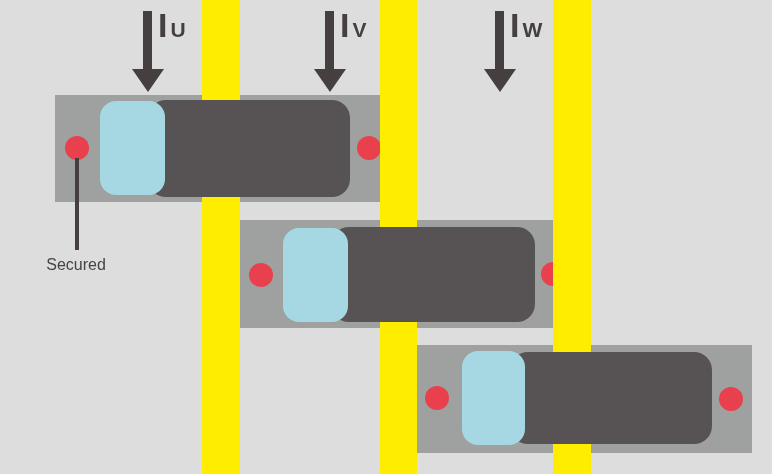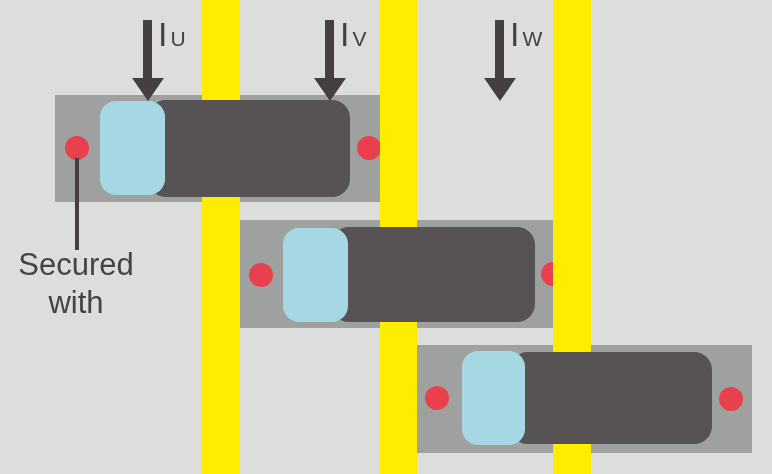--- a/index.html
+++ b/index.html
@@ -31,36 +31,36 @@
   .s2-body{left:331px;top:227px;width:204px;height:95px;}
   .s2-window{left:283px;top:228px;width:65px;height:94px;}
 
   .s3-plate{left:415px;top:345px;width:337px;height:108px;}
   .s3-screw-l{left:425px;top:386px;}
   .s3-screw-r{left:719px;top:387px;}
   .s3-body{left:510px;top:352px;width:202px;height:92px;}
   .s3-window{left:462px;top:351px;width:63px;height:94px;}
 
   
-  .arrow{position:absolute;top:20px;width:32px;height:81px;z-index:6;}
+  .arrow{position:absolute;top:11px;width:32px;height:81px;z-index:6;font-weight:bold;}
   .arrow-u{left:132px;}
   .arrow-v{left:314px;}
   .arrow-w{left:484px;}
   .shaft{position:absolute;left:11px;top:0;width:9px;height:59px;background:var(--ink,#453f40);}
   .head{position:absolute;left:0;top:58px;width:0;height:0;
         border-left:16px solid transparent;border-right:16px solid transparent;
         border-top:23px solid var(--ink,#453f40);}
   .cur-label{position:absolute;left:26px;top:-6px;white-space:nowrap;color:var(--ink,#453f40);}
   .cur-label .i-main{font-size:34px;line-height:1.2;}
   .cur-label .i-sub{font-size:21px;margin-left:3px;}
 
   
   .note-line{position:absolute;left:75px;top:158px;width:4px;height:92px;background:var(--ink,#453f40);z-index:6;}
   .note{position:absolute;left:0;top:246px;width:152px;text-align:center;
-        font-size:31px;line-height:38px;color:var(--text,#474243);z-index:6;}
+        font-size:16px;line-height:38px;color:var(--text,#474243);z-index:6;}
 </style>
 </head>
 <body>
 
 <div class="stage">
 
   <div class="plate s1-plate"></div>
   <div class="screw s1-screw-l"></div>
   <div class="screw s1-screw-r"></div>
 
@@ -95,16 +95,15 @@
   </div>
   <div class="arrow arrow-w">
     <div class="shaft"></div>
     <div class="head"></div>
     <div class="cur-label"><span class="i-main">I</span><span class="i-sub">W</span></div>
   </div>
 
   <div class="note-line"></div>
   <div class="note">
     <div>Secured</div>
-    <div>with</div>
   </div>
 
 </div>
 
 </body></html>

